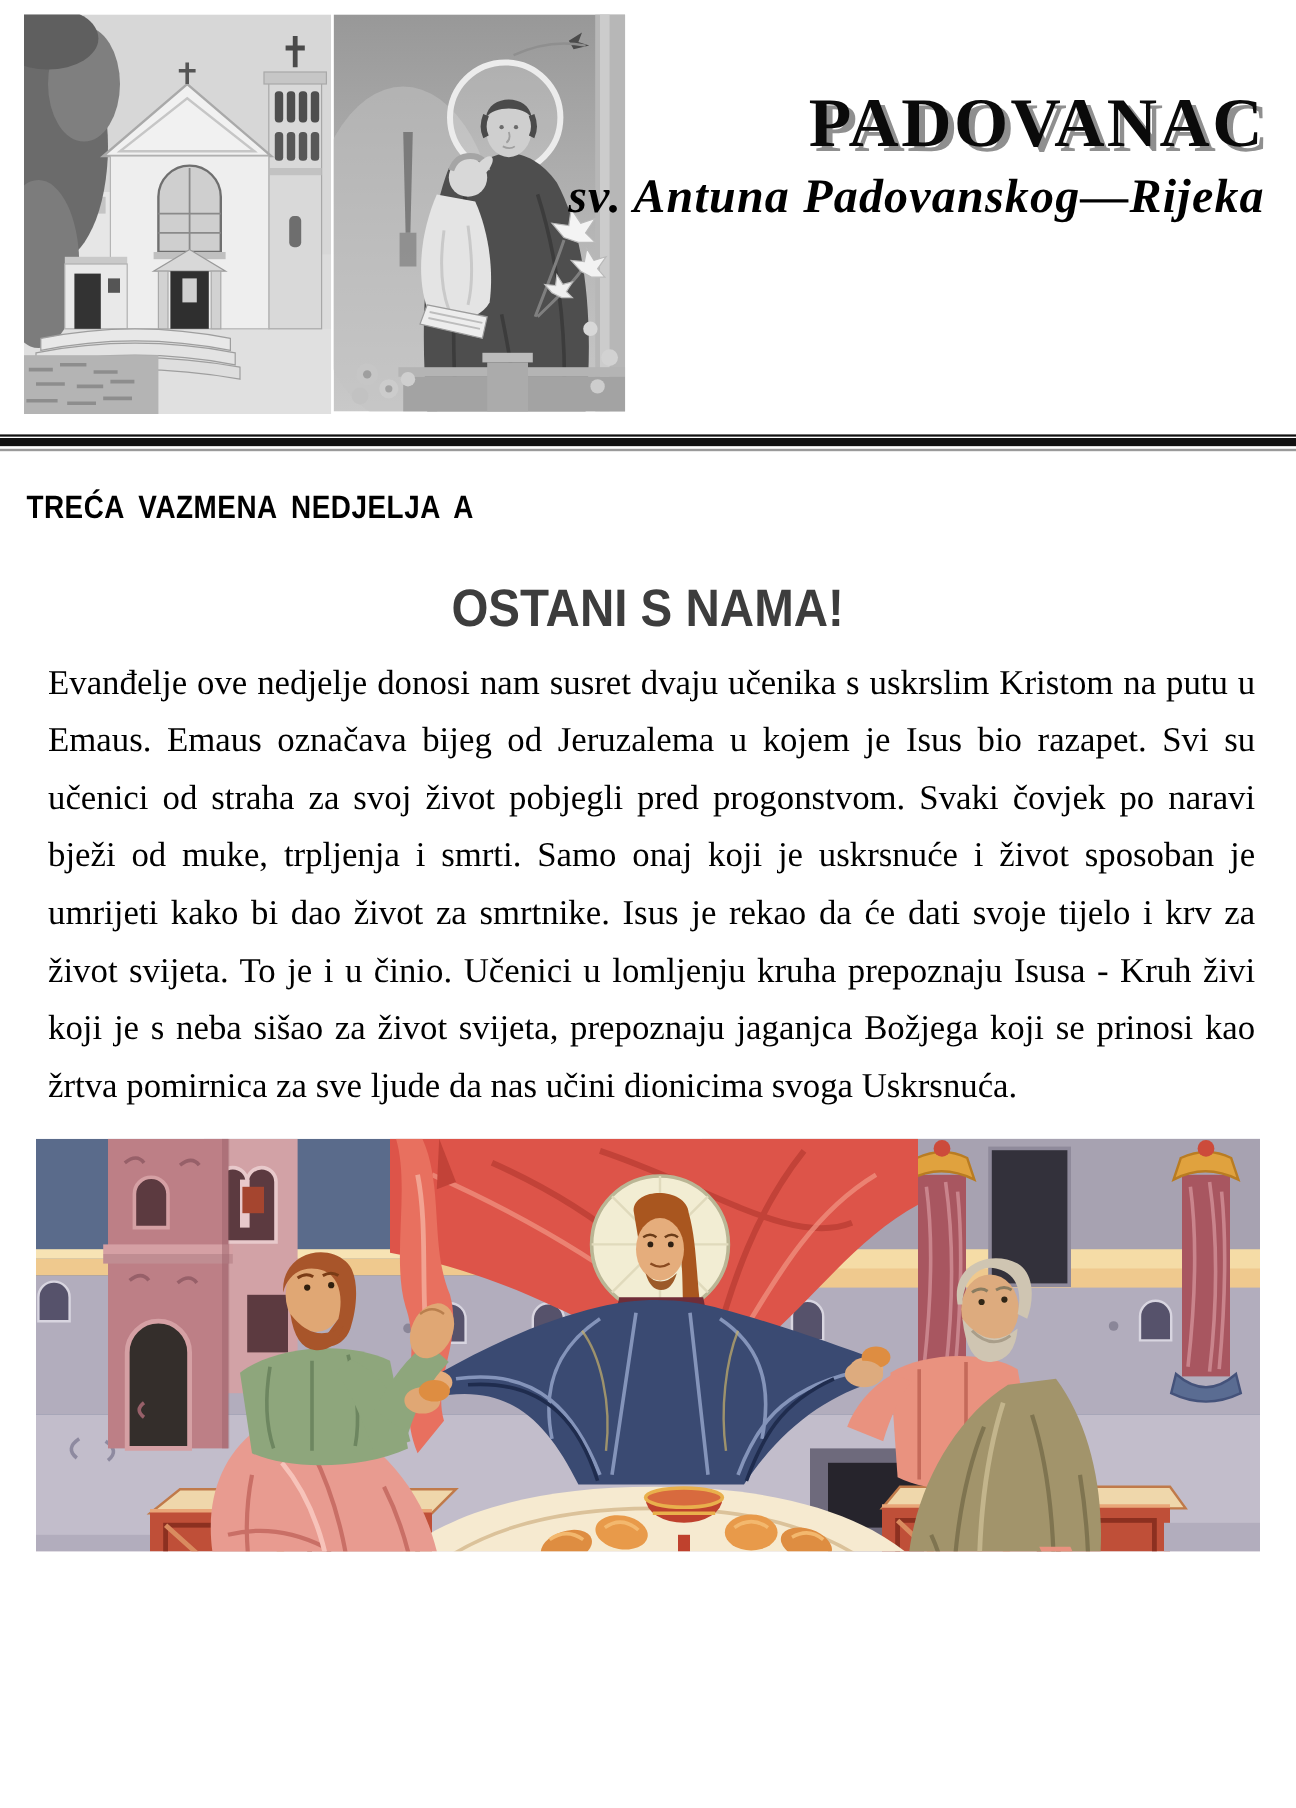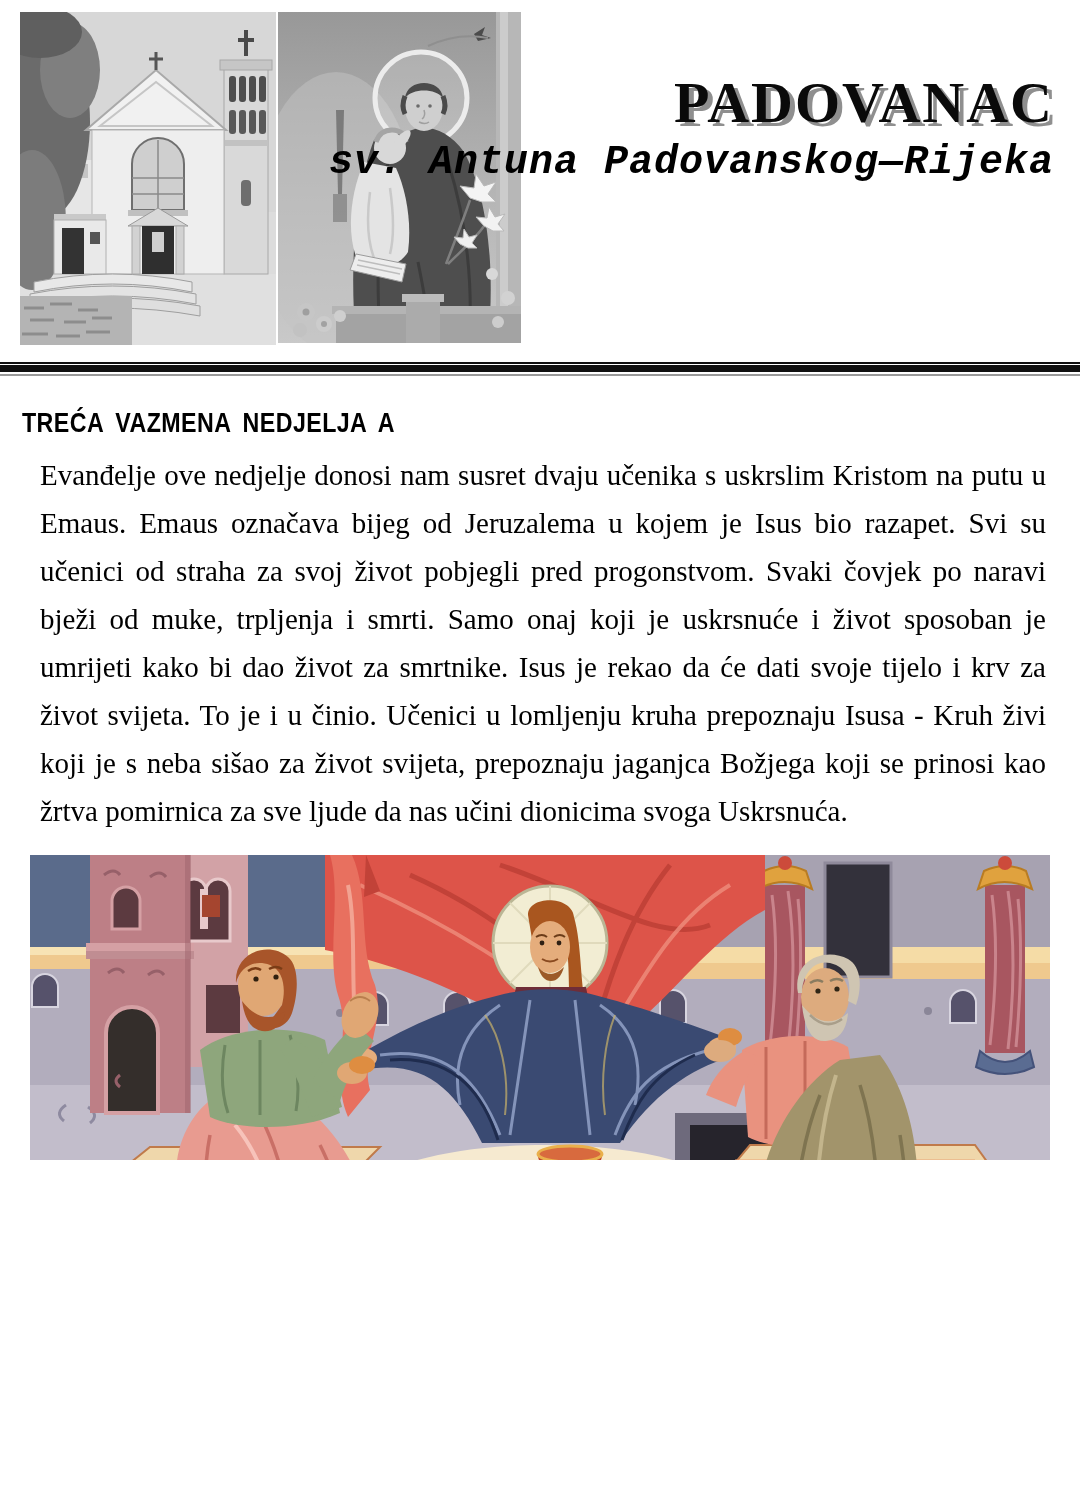--- a/index.html
+++ b/index.html
@@ -1,19 +1,19 @@
 <!DOCTYPE html>
 <html><head>
 <meta charset="utf-8">
 <style>
   html, body { margin: 0; padding: 0; background: #ffffff; }
   .page {
     position: relative;
     width: 1080px;
-    height: 1160px;
+    height: 1293px;
     overflow: hidden;
     background: #ffffff;
     font-family: "Liberation Serif", serif;
     color: #000;
   }
 
   
   .masthead { position: relative; height: 360px; }
   .photos { position: absolute; left: 20px; top: 12px; white-space: nowrap; font-size: 0; }
   .photo { display: inline-block; vertical-align: top; }
@@ -34,21 +34,21 @@
     margin-top: 44px;
     font-family: "Liberation Serif", cursive;
     font-style: italic;
     font-weight: bold;
     font-size: 34px;
     letter-spacing: 1px;
     white-space: nowrap;
   }
   .mast-script2 {
     margin-top: 8px;
-    font-family: Liberation Mono, monospace;
+    font-family: Liberation Serif, serif;
     font-style: italic;
     font-weight: bold;
     font-size: 40px;
     letter-spacing: 1px;
     white-space: nowrap;
   }
   .mast-issue { margin-top: 14px; white-space: nowrap; }
   .mast-issue span {
     display: inline-block;
     font-family: "Liberation Sans", sans-serif;
@@ -267,20 +267,23 @@
   <div class="rule">
     <div class="r1"></div>
       <div class="r2"></div>
       <div class="r3"></div>
       <div class="r4"></div>
       <div class="r5"></div>
   </div>
 
   <div class="kicker-row">
     <span class="kicker">TREĆA VAZMENA NEDJELJA A</span>
+  </div>
+  <div class="headline-row">
+    <span class="headline">OSTANI S NAMA!</span>
   </div>
 
   <section class="reflection">
 
 
     <p class="reflection-body">Evanđelje ove nedjelje donosi nam susret dvaju učenika s uskrslim Kristom na putu u Emaus. Emaus označava bijeg od Jeruzalema u kojem je Isus bio razapet. Svi su učenici od straha za svoj život pobjegli pred progonstvom. Svaki čovjek po naravi bježi od muke, trpljenja i smrti. Samo onaj koji je uskrsnuće i život sposoban je umrijeti kako bi dao život za smrtnike. Isus je rekao da će dati svoje tijelo i krv za život svijeta. To je i u činio. Učenici u lomljenju kruha prepoznaju Isusa - Kruh živi koji je s neba sišao za život svijeta, prepoznaju jaganjca Božjega koji se prinosi kao žrtva pomirnica za sve ljude da nas učini dionicima svoga Uskrsnuća.</p>
   </section>
 
   <figure class="artwork" style="margin-top:20px;">
     <svg width="1020" height="445" viewBox="0 0 1020 445">

